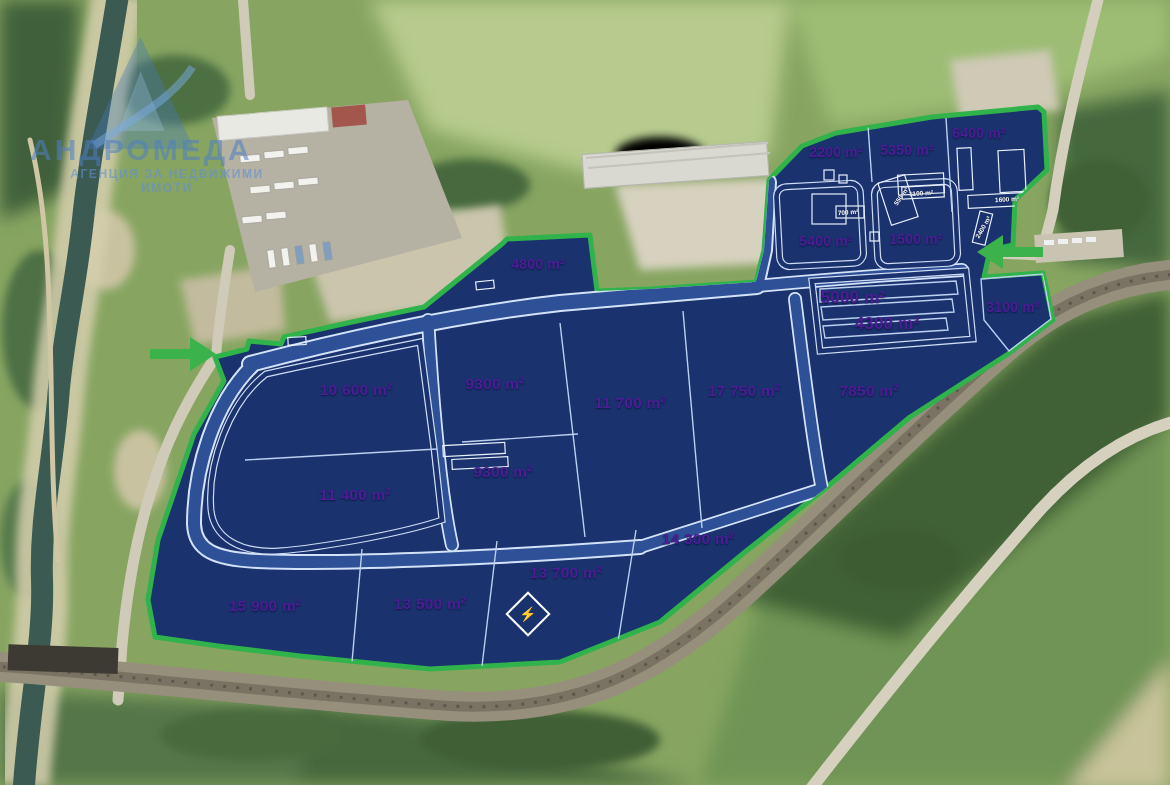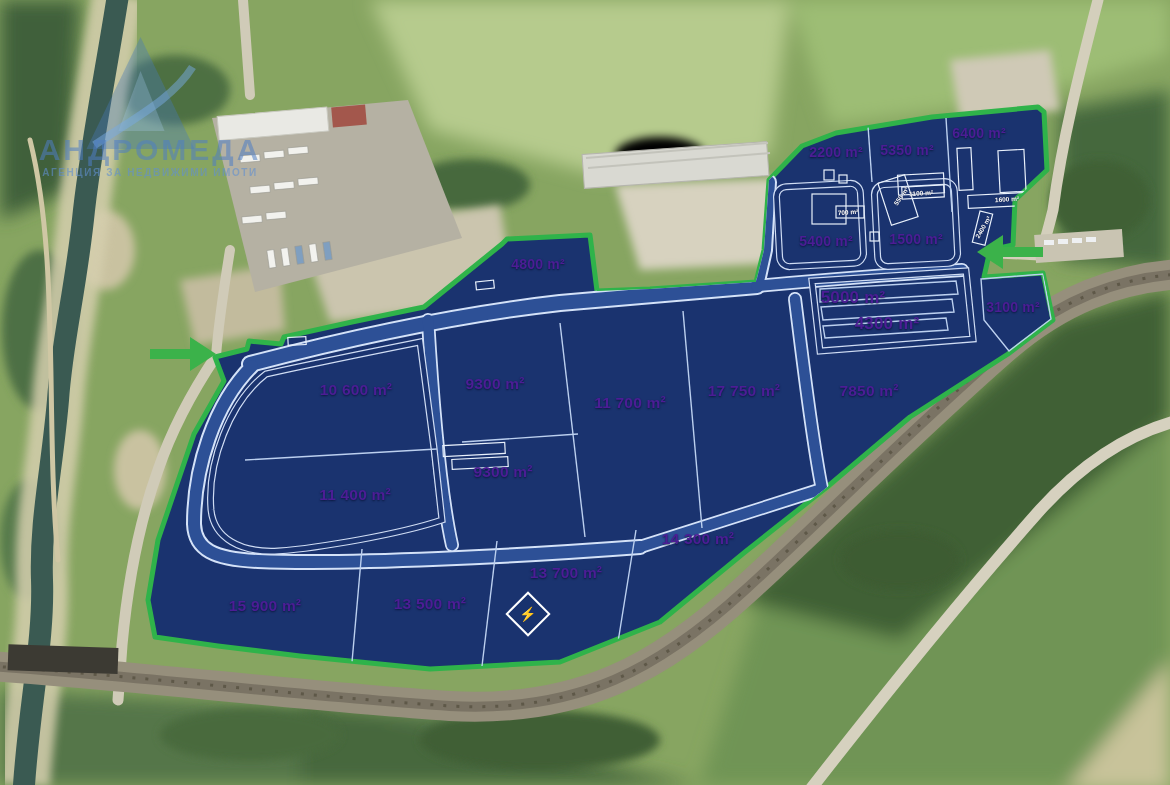--- a/index.html
+++ b/index.html
@@ -22,24 +22,24 @@
                border-top:17px solid transparent;border-bottom:17px solid transparent;
                border-left:26px solid #3bb24a;}
   
   .power{position:absolute;width:28px;height:28px;border:2.5px solid #fff;
          transform:translate(-50%,-50%) rotate(45deg);
          display:flex;align-items:center;justify-content:center;background:rgba(23,49,110,.35);}
   .power span{transform:rotate(-45deg);color:#fff;font-size:14px;line-height:1;}
   
   .watermark{position:absolute;left:30px;top:25px;width:240px;height:190px;pointer-events:none;}
   .watermark svg{position:absolute;left:28px;top:8px;}
-  .wm-brand{position:absolute;left:0;top:108px;width:240px;text-align:center;
+  .wm-brand{position:absolute;left:0;top:108px;width:240px;text-align:left;
             font-size:30px;font-weight:700;letter-spacing:3px;color:rgba(78,126,196,.55);}
-  .wm-tag{position:absolute;left:0;top:142px;width:240px;text-align:center;
-          font-size:10px;font-weight:700;letter-spacing:1.6px;color:rgba(96,144,208,.6);}
+  .wm-tag{position:absolute;left:17px;top:142px;width:240px;text-align:center;
+          font-size:12px;font-weight:700;letter-spacing:1.6px;color:rgba(96,144,208,.6);}
 </style>
 </head>
 <body>
 
 <div class="canvas" id="stage">
 
   <svg class="map" width="1170" height="785" viewBox="0 0 1170 785">
     <defs>
       <filter id="soft" x="-20%" y="-20%" width="140%" height="140%">
           <feGaussianBlur stdDeviation="4"></feGaussianBlur>

